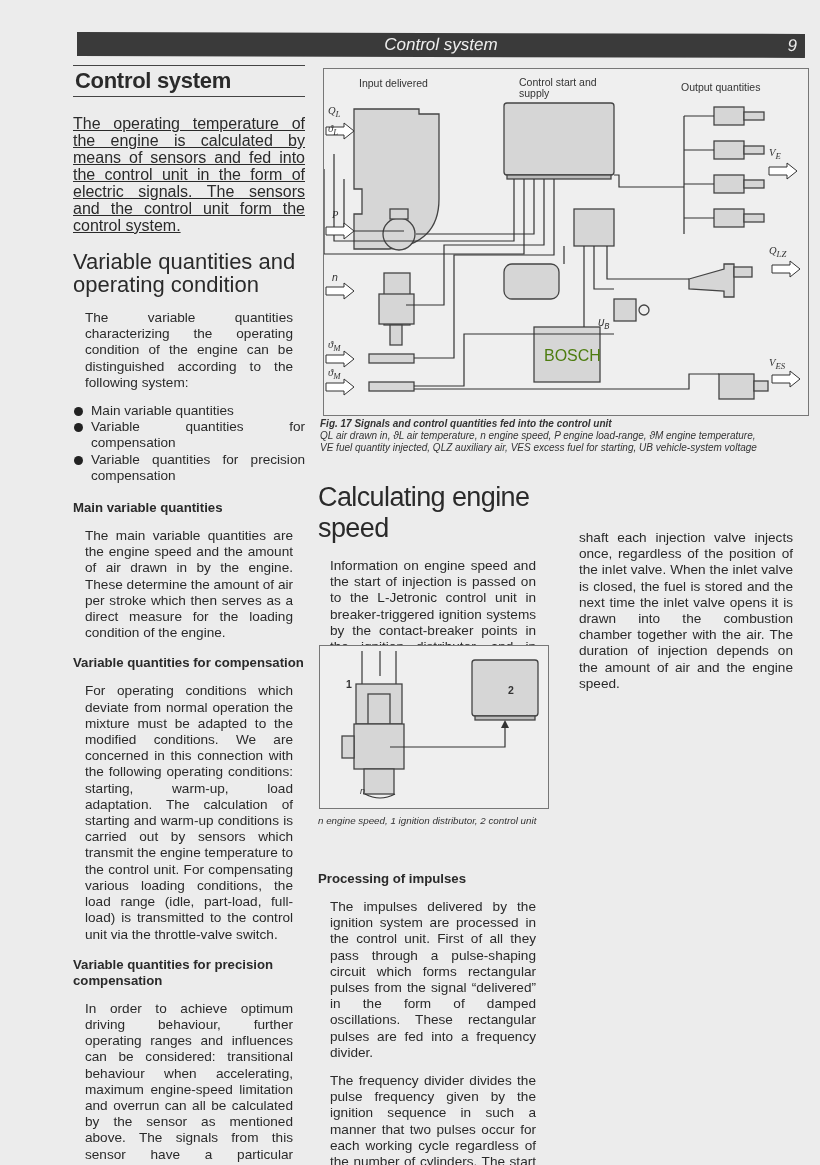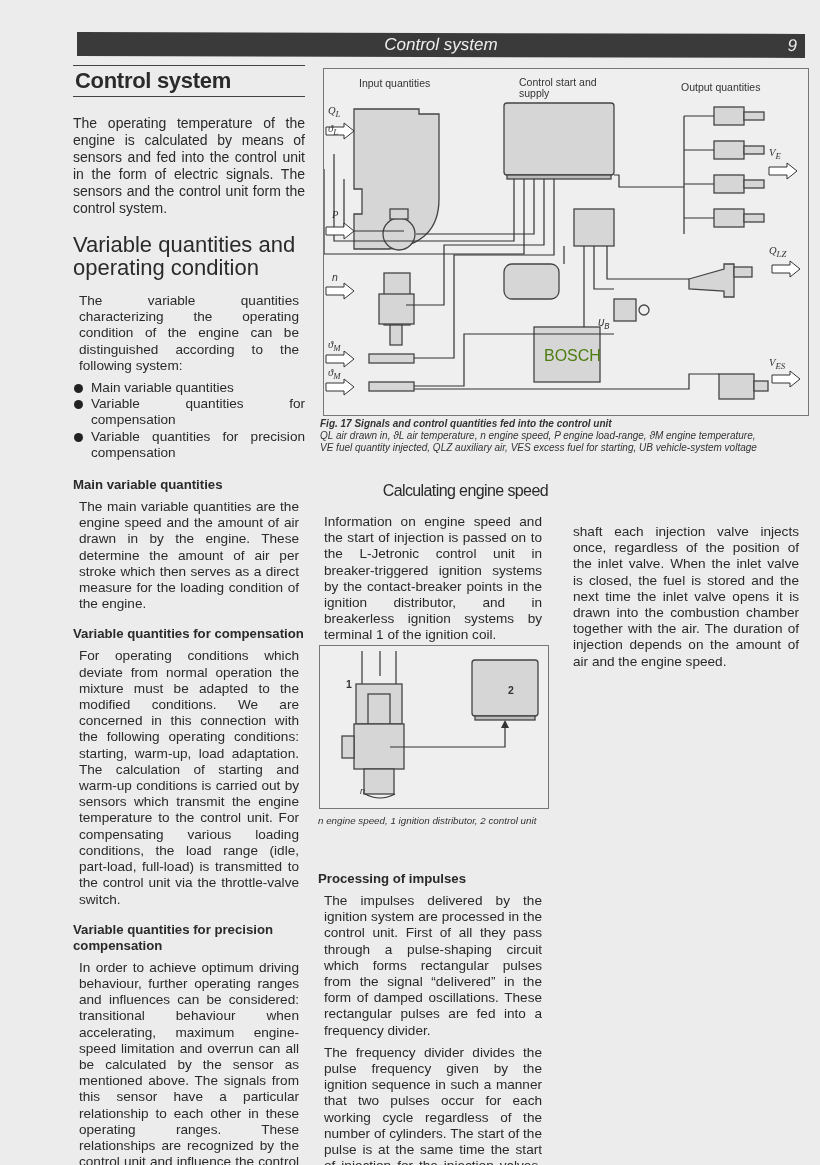--- a/index.html
+++ b/index.html
@@ -16,37 +16,37 @@
     position:absolute; left:0; right:0; top:2px; text-align:center;
     font-style:italic; font-size:17px;
   }
   .header-page {
     position:absolute; right:8px; top:2px; font-style:italic; font-size:17px;
   }
   .col1 { position:absolute; left:73px; top:65px; width:232px; }
   .col1-title-rule-top { border-top:1.5px solid #444; margin-bottom:2px; }
   .col1-title { font-size:22px; font-weight:bold; margin:0 0 2px 2px; letter-spacing:-0.3px; }
   .col1-title-rule-bot { border-top:1.5px solid #444; margin-bottom:18px; }
-  .lead { font-size:14px; line-height:17px; margin:0 0 14px 0; text-align:justify; }
+  .lead { font-size:16px; line-height:17px; text-decoration:underline; margin:0 0 14px 0; text-align:justify; }
   .h-large { font-size:22px; line-height:23px; margin:16px 0 14px 0; font-weight:normal; }
-  p { margin:6px; font-size:13.6px; line-height:16.2px; text-align:justify; }
+  p { margin:12px; font-size:13.6px; line-height:16.2px; text-align:justify; }
   .bullets { list-style:none; padding:0; margin:0 0 16px 0; }
   .bullets li { position:relative; padding-left:18px; font-size:13.6px; line-height:16.2px; text-align:justify; }
   .bullets li .dot { position:absolute; left:1px; top:4px; width:9px; height:9px; border-radius:50%; background:#222; }
   .sub-h { font-size:13.2px; font-weight:bold; line-height:16px; margin:0; }
   .section { margin-bottom:14px; }
 
   .fig17 { position:absolute; left:323px; top:68px; width:484px; height:346px; border:1px solid #777; background:#efefef; }
   .fig17 svg, .fig18 svg { position:absolute; left:0; top:0; }
   .fig-label { position:absolute; font-size:10.5px; color:#333; }
   .caption { position:absolute; font-size:10px; line-height:12px; font-style:italic; color:#333; }
 
   .col2 { position:absolute; left:318px; width:230px; }
   .col3 { position:absolute; left:567px; top:518px; width:238px; }
-  .h-calc { font-size:16px; letter-spacing:-0.6px; margin:0 0 14px 0; font-weight:normal;text-align:right; }
+  .h-calc { font-size:27px; letter-spacing:-0.6px; margin:0 0 14px 0; font-weight:normal; }
 
   .fig18 { position:absolute; left:319px; top:645px; width:228px; height:162px; border:1px solid #777; background:#efefef; }
 </style>
 </head>
 <body>
 
 <div class="header-bar">
   <div class="header-title">Control system</div>
   <div class="header-page">9</div>
 </div>
@@ -145,21 +145,21 @@
       <path d="M2 58 L20 58 L20 54 L30 62 L20 70 L20 66 L2 66 Z"></path>
       <path d="M2 158 L20 158 L20 154 L30 162 L20 170 L20 166 L2 166 Z"></path>
       <path d="M2 218 L20 218 L20 214 L30 222 L20 230 L20 226 L2 226 Z"></path>
       <path d="M2 286 L20 286 L20 282 L30 290 L20 298 L20 294 L2 294 Z"></path>
       <path d="M2 314 L20 314 L20 310 L30 318 L20 326 L20 322 L2 322 Z"></path>
       <path d="M445 98 L463 98 L463 94 L473 102 L463 110 L463 106 L445 106 Z"></path>
       <path d="M448 196 L466 196 L466 192 L476 200 L466 208 L466 204 L448 204 Z"></path>
       <path d="M448 306 L466 306 L466 302 L476 310 L466 318 L466 314 L448 314 Z"></path>
     </g>
   </svg>
-  <div class="fig-label" style="left:35px;top:8px">Input quantities</div>
+  <div class="fig-label" style="left:35px;top:8px">Input delivered</div>
   <div class="fig-label" style="left:195px;top:8px;width:100px;line-height:11px">Control start and supply</div>
   <div class="fig-label" style="left:357px;top:12px">Output quantities</div>
   <div class="fig-label" style="left:4px;top:36px;font-style:italic;font-family:'Liberation Serif',serif"><span>Q</span><sub>L</sub></div>
   <div class="fig-label" style="left:4px;top:54px;font-style:italic;font-family:'Liberation Serif',serif"><span>ϑ</span><sub>L</sub></div>
   <div class="fig-label" style="left:8px;top:140px;font-style:italic;font-family:'Liberation Serif',serif">P</div>
   <div class="fig-label" style="left:8px;top:202px;font-style:italic">n</div>
   <div class="fig-label" style="left:4px;top:270px;font-style:italic;font-family:'Liberation Serif',serif"><span>ϑ</span><sub>M</sub></div>
   <div class="fig-label" style="left:4px;top:298px;font-style:italic;font-family:'Liberation Serif',serif"><span>ϑ</span><sub>M</sub></div>
   <div class="fig-label" style="left:445px;top:78px;font-style:italic;font-family:'Liberation Serif',serif"><span>V</span><sub>E</sub></div>
   <div class="fig-label" style="left:445px;top:176px;font-style:italic;font-family:'Liberation Serif',serif"><span>Q</span><sub>LZ</sub></div>

